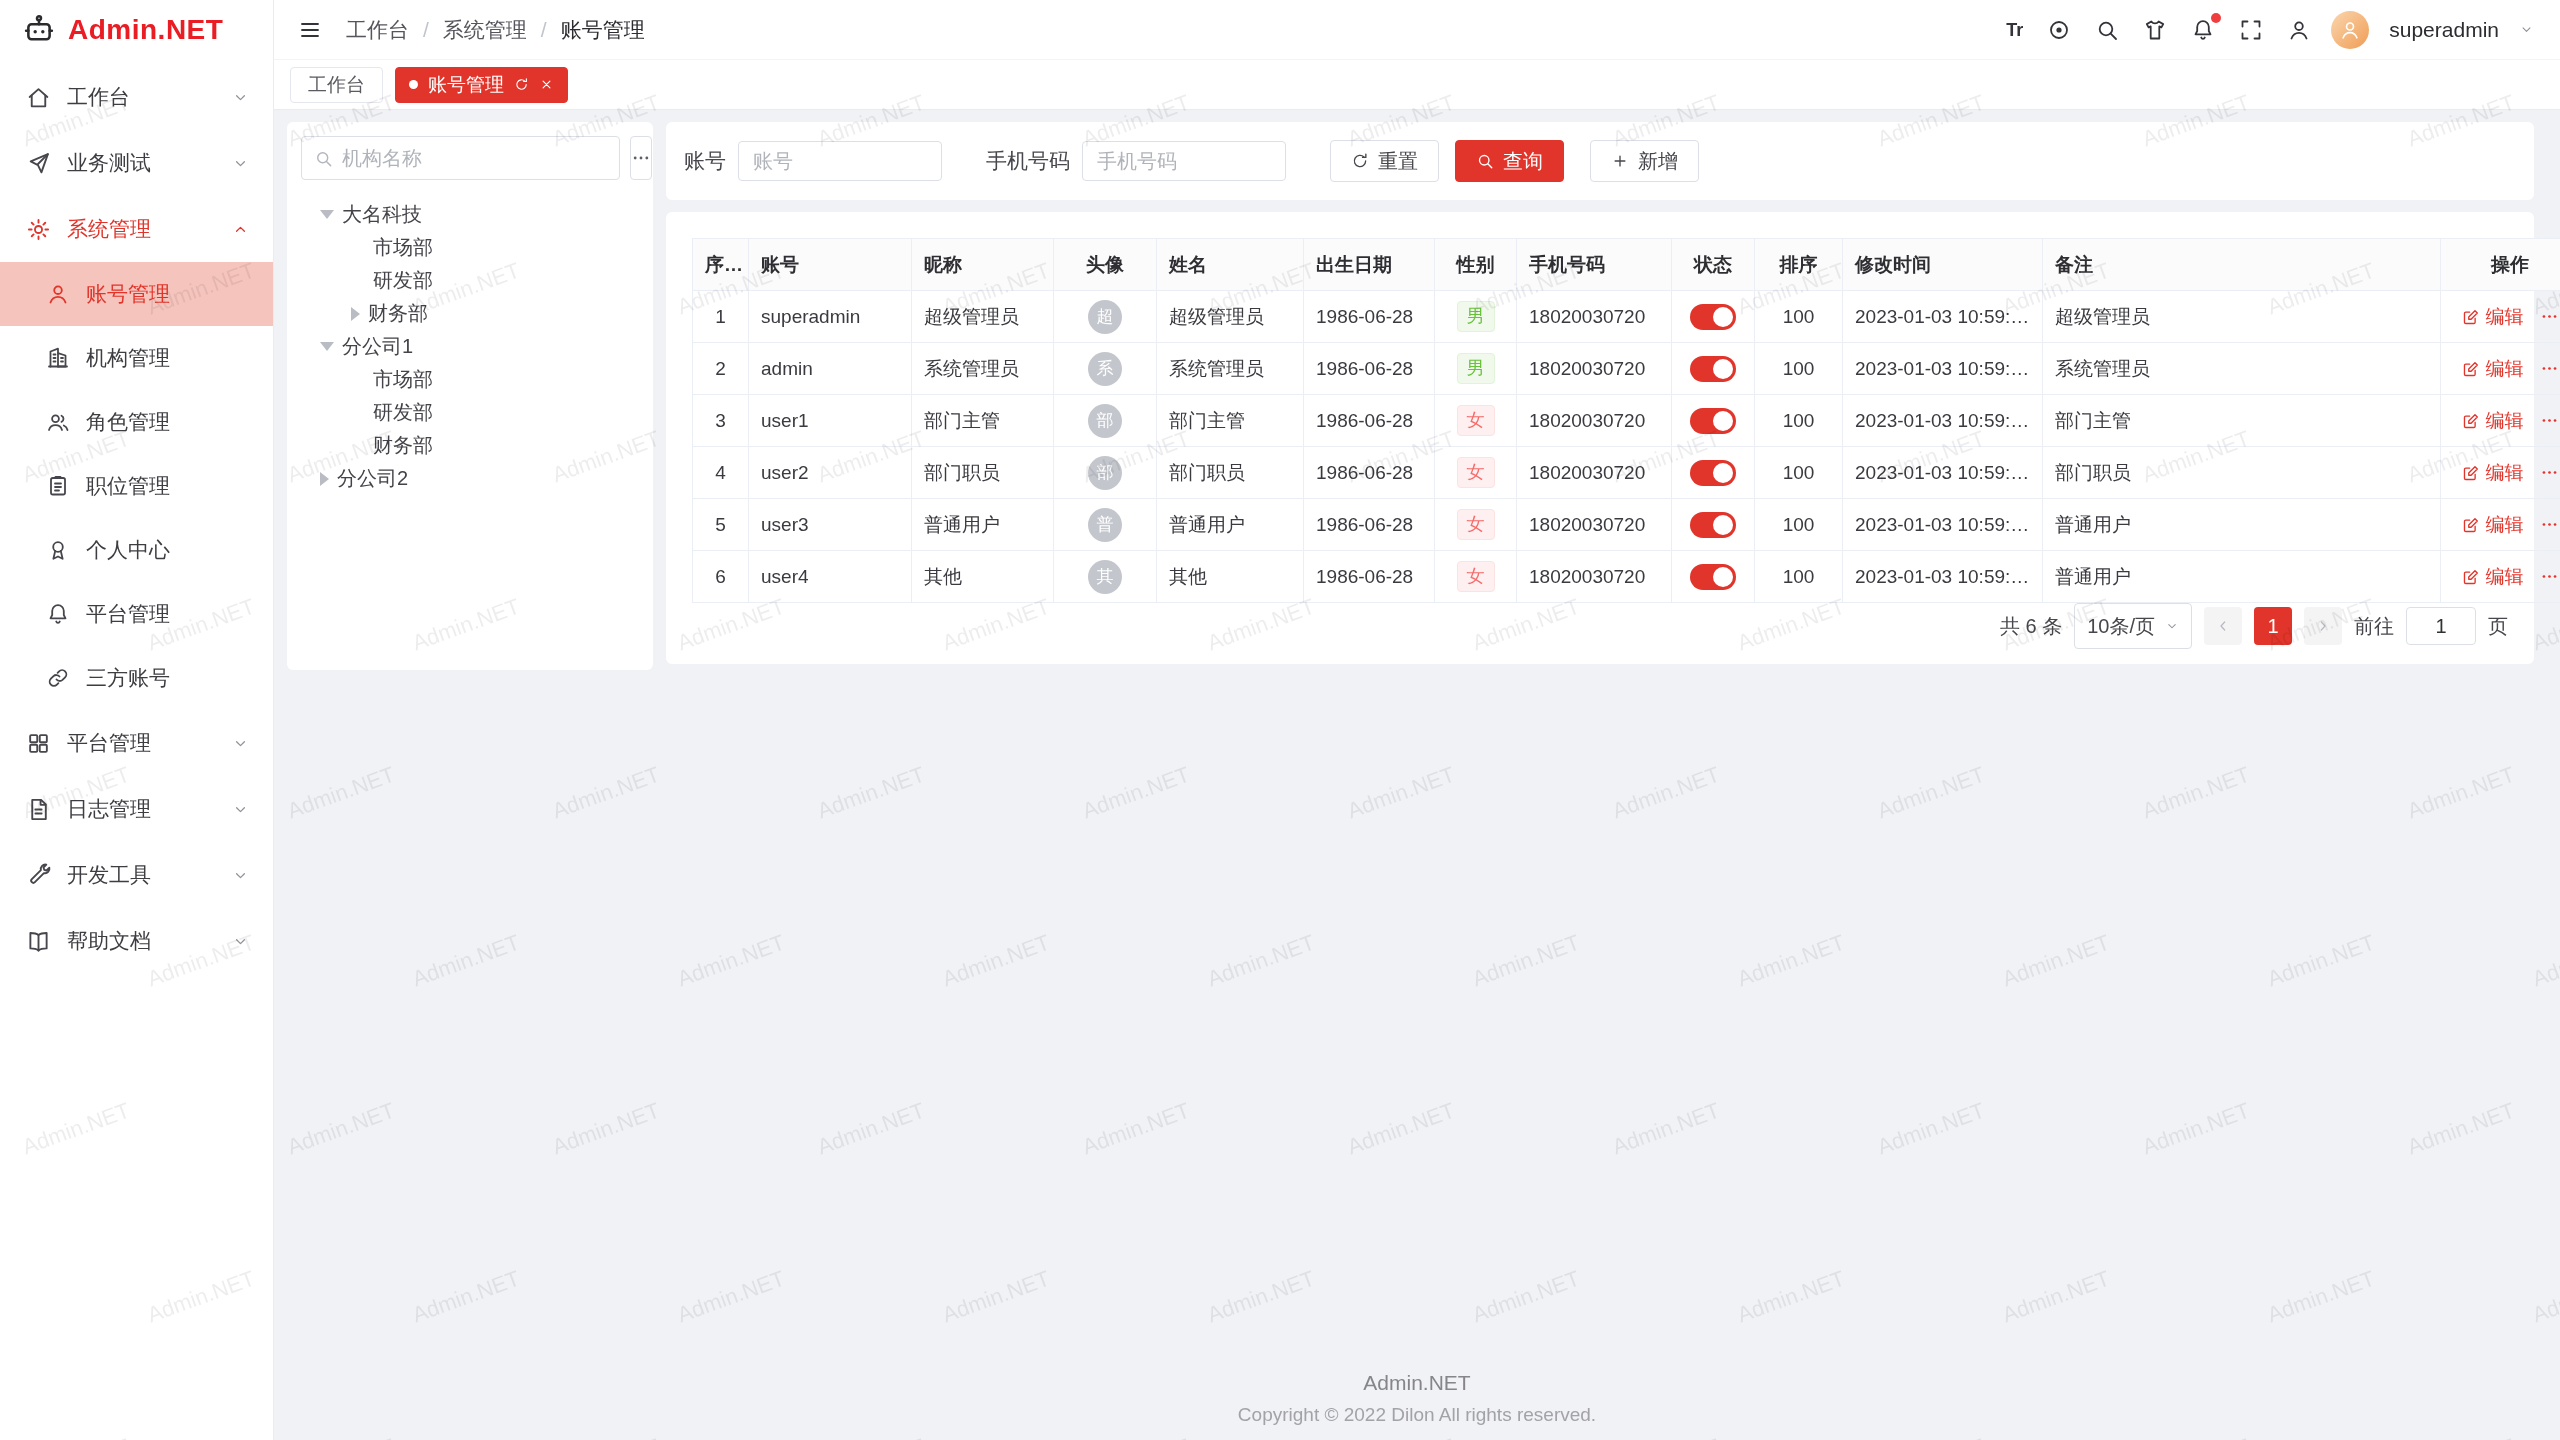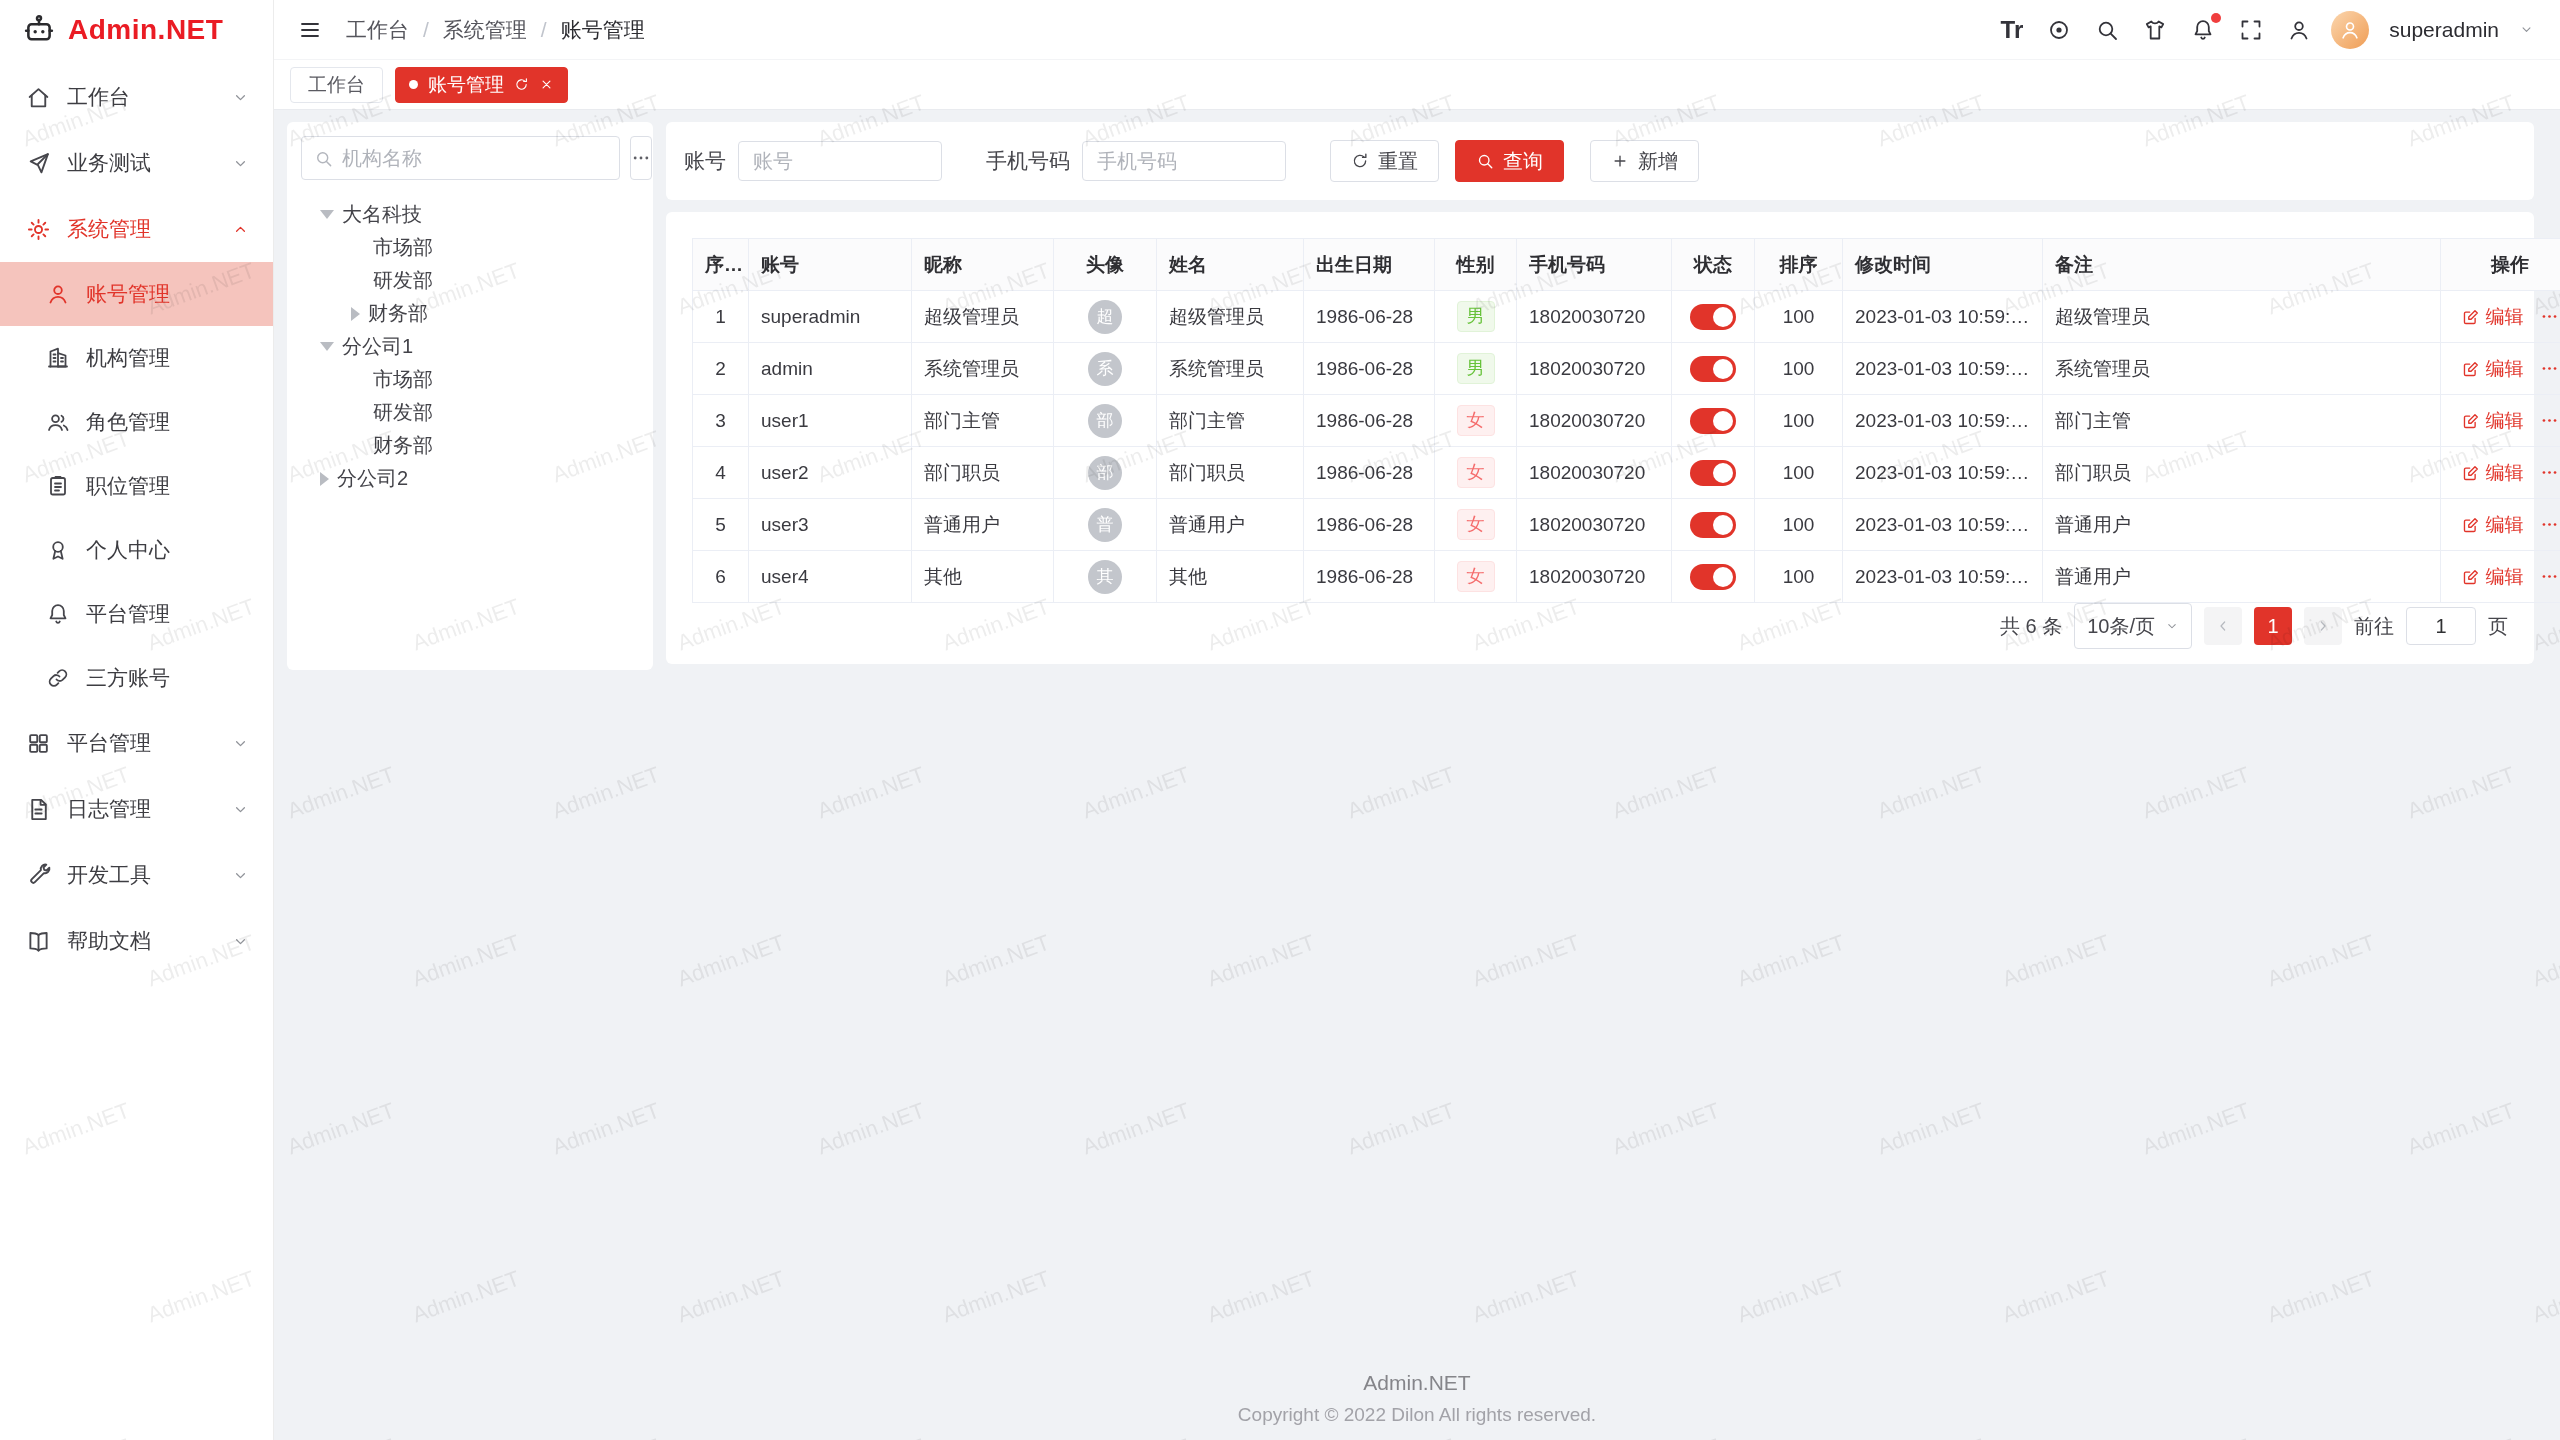--- a/index.html
+++ b/index.html
@@ -34,21 +34,21 @@
 
   
   .topbar{position:absolute;left:274px;top:0;right:0;height:60px;background:#fff;display:flex;align-items:center;justify-content:space-between;padding:0 26px 0 24px;border-bottom:1px solid #f3f4f6;z-index:15;}
   .topbar-left{display:flex;align-items:center;gap:24px;}
   .icon-btn{display:flex;align-items:center;justify-content:center;cursor:pointer;color:#33333a;font-size:24px;}
   .breadcrumb{display:flex;gap:14px;font-size:21px;color:#55555c;align-items:center;}
   .breadcrumb .sep{color:#c0c4cc;}
   .breadcrumb .crumb:last-child{color:#2c2c31;}
   .topbar-right{display:flex;align-items:center;gap:20px;}
   .icon-cluster{display:flex;align-items:center;gap:24px;}
-  .tr-text{font-size:24px;font-weight:700;color:#33333a;line-height:1;}
+  .tr-text{font-size:18px;font-weight:700;color:#33333a;line-height:1;}
   .badge-wrap{position:relative;}
   .badge-dot{position:absolute;top:-5px;right:-6px;width:10px;height:10px;border-radius:50%;background:#f03e3e;}
   .avatar{width:38px;height:38px;border-radius:50%;background:linear-gradient(135deg,#fbd6ae,#ef9d55);display:flex;align-items:center;justify-content:center;color:#fff;font-size:22px;cursor:pointer;}
   .username{font-size:21px;color:#2c2c31;cursor:pointer;}
   .user-caret{font-size:15px;color:#909399;}
 
   
   .tabsbar{position:absolute;left:274px;top:60px;right:0;height:50px;background:#fff;display:flex;align-items:center;gap:12px;padding:0 16px;border-bottom:1px solid #e9ebef;z-index:14;}
   .tab{height:36px;display:flex;align-items:center;gap:10px;padding:0 17px;border:1px solid #e4e7ed;border-radius:4px;font-size:19px;color:#5a5a61;background:#fff;cursor:pointer;}
   .tab.active{background:var(--primary);border-color:var(--primary);color:#fff;padding:0 13px;}

